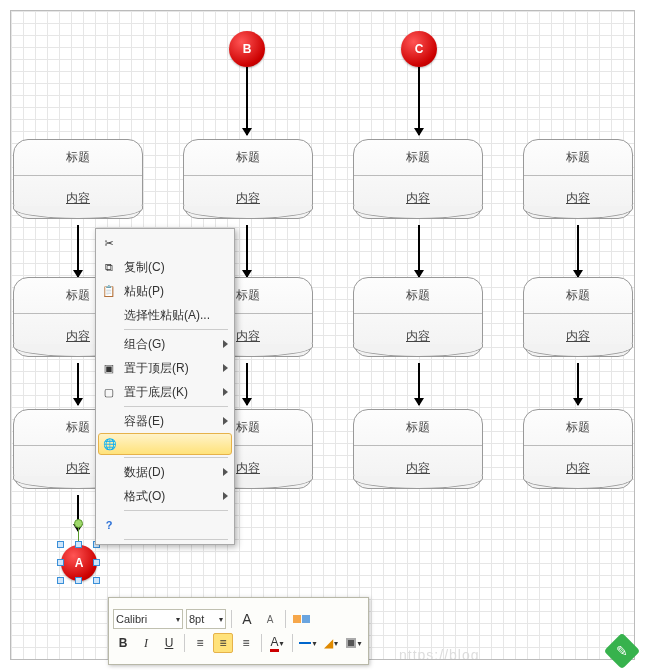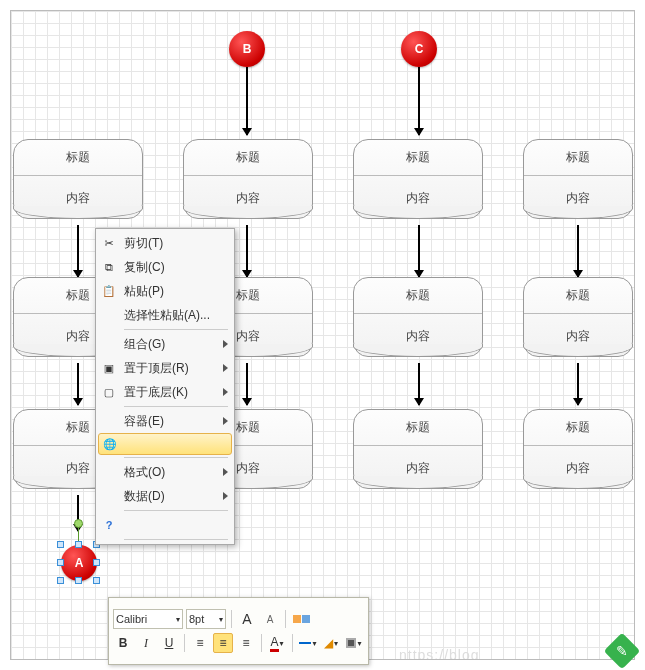--- a/index.html
+++ b/index.html
@@ -40,20 +40,21 @@
     justify-content: center;
     color: #444;
   }
   .node .content {
     height: 44px;
     display: flex;
     align-items: center;
     justify-content: center;
     color: #444;
     position: relative;
+    text-decoration: underline;
   }
   .node::after {
     content: "";
     position: absolute;
     bottom: -1px;
     left: -1px;
     right: -1px;
     height: 12px;
     border: 1px solid #999;
     border-top: none;
@@ -297,21 +298,20 @@
   <div class="faint-url" style="left:388px; top:636px;">nttps://blog</div>
   <div class="faint-url" style="right:8px; top:640px;padding-left:39px;">cn</div>
 
 </div>
 
 <div class="context-menu" style="left:95px; top:228px;">
   <div class="menu-gutter"></div>
 
   <div class="menu-item">
     <span class="icon">✂</span>
-    <span class="label">剪切(T)</span>
   </div>
   <div class="menu-item">
     <span class="icon">⧉</span>
     <span class="label">复制(C)</span>
   </div>
   <div class="menu-item">
     <span class="icon">📋</span>
     <span class="label">粘贴(P)</span>
   </div>
   <div class="menu-item">
@@ -339,26 +339,26 @@
     <span class="icon"></span>
     <span class="label">容器(E)</span>
     <span class="arrow-r"></span>
   </div>
   <div class="menu-item highlight">
     <span class="icon">🌐</span>
   </div>
   <div class="menu-sep"></div>
   <div class="menu-item">
     <span class="icon"></span>
+    <span class="label">数据(D)</span>
+    <span class="arrow-r"></span>
+  </div>
+  <div class="menu-item">
+    <span class="icon"></span>
     <span class="label">格式(O)</span>
-    <span class="arrow-r"></span>
-  </div>
-  <div class="menu-item">
-    <span class="icon"></span>
-    <span class="label">数据(D)</span>
     <span class="arrow-r"></span>
   </div>
   <div class="menu-sep"></div>
   <div class="menu-item">
     <span class="icon" style="color:#2a6fd6;font-weight:bold;">?</span>
   </div>
   <div class="menu-sep"></div>
 </div>
 
 <div class="toolbar" style="left:108px; top:597px;">

